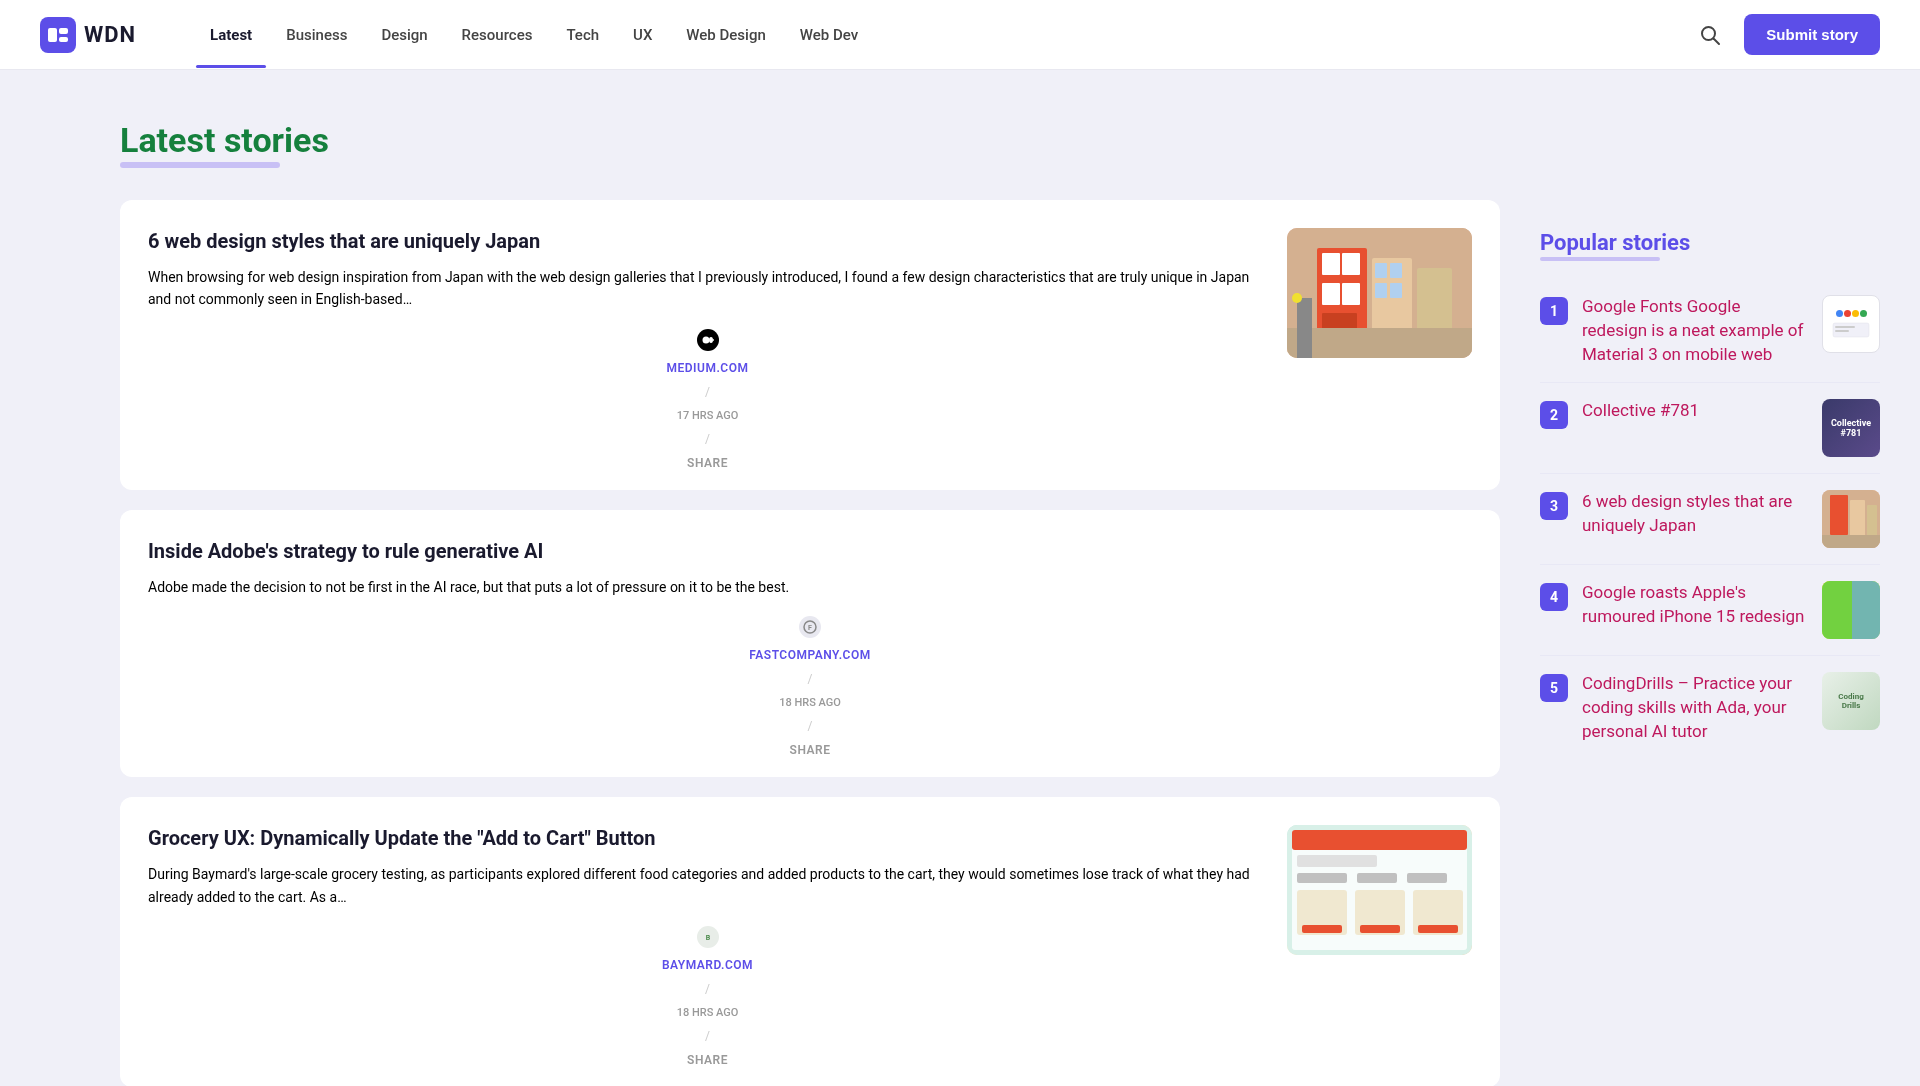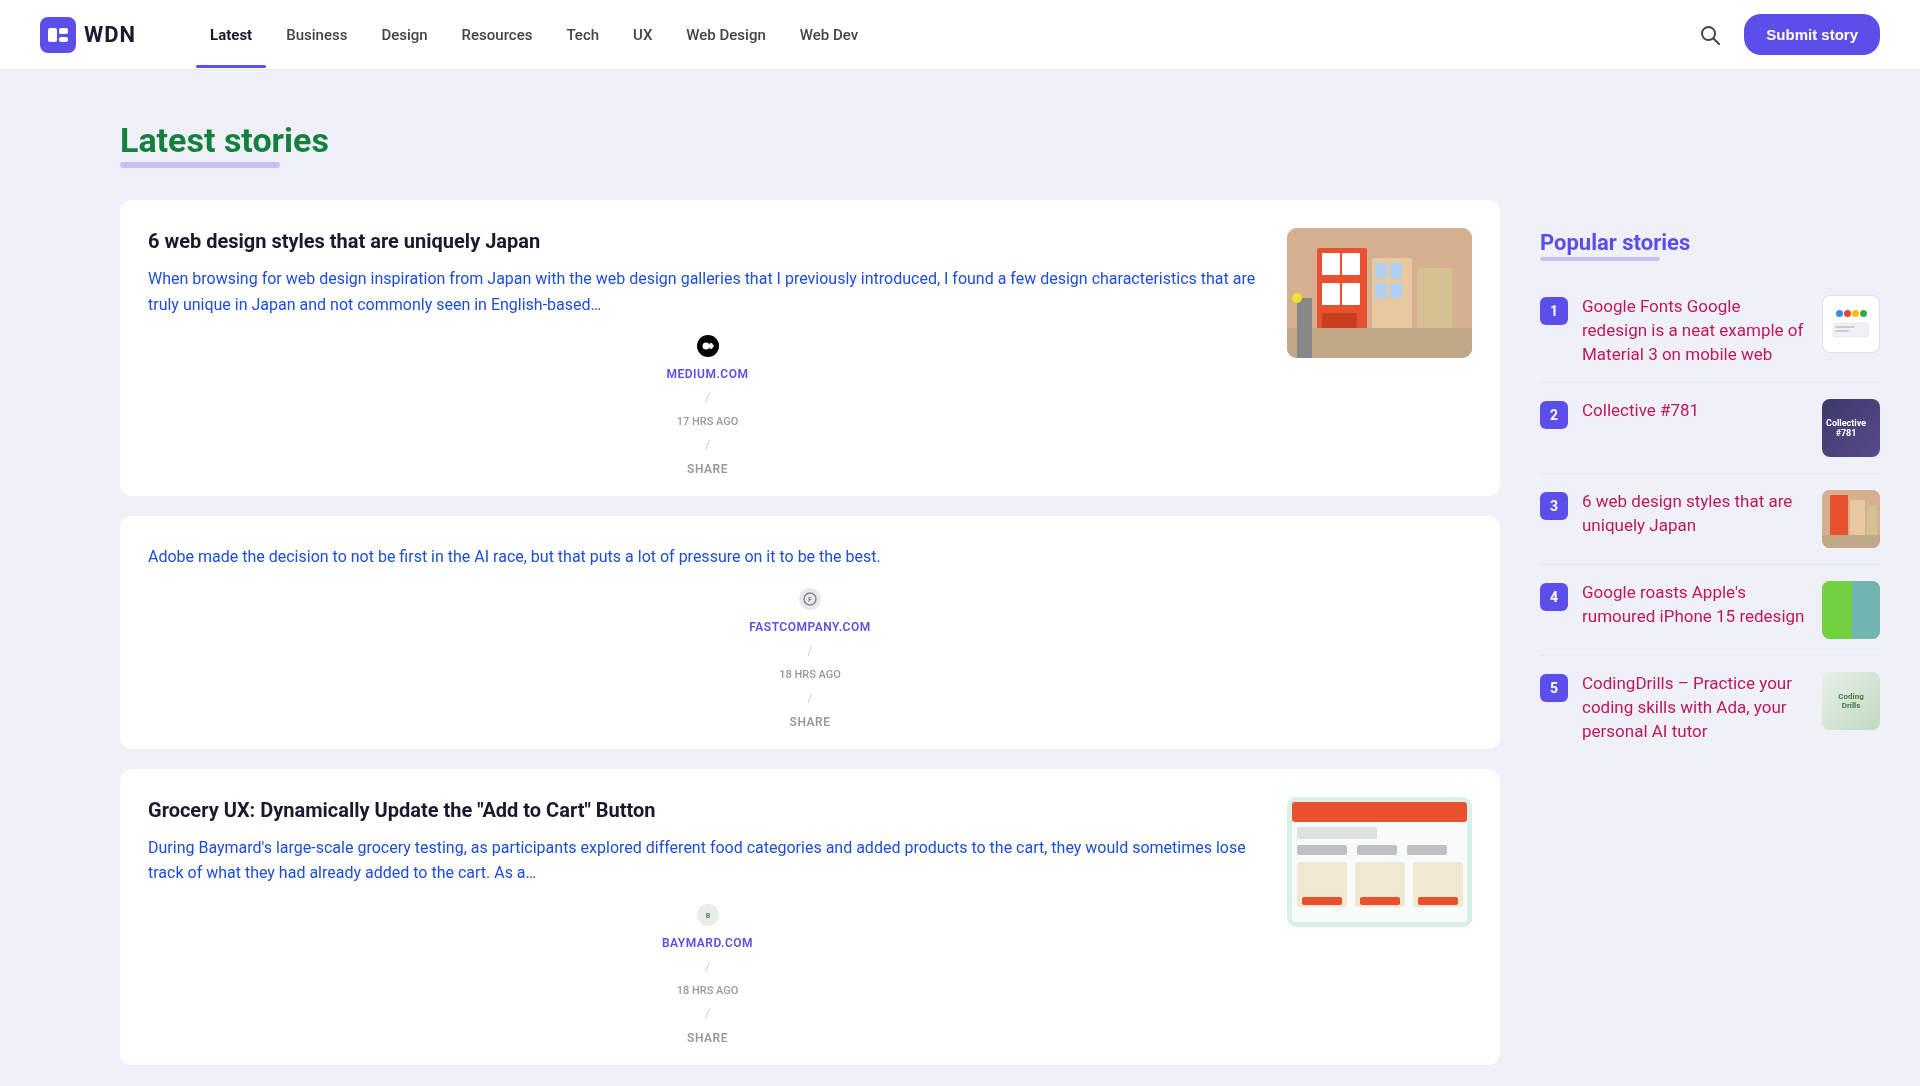--- a/index.html
+++ b/index.html
@@ -83,21 +83,21 @@
       width: 28px;
       height: 28px;
       display: flex;
       align-items: center;
       justify-content: center;
     }
     .submit-btn {
       background: #5c4ee8;
       color: #fff;
       border: none;
-      border-radius: 17px;
+      border-radius: 8px;
       padding: 12px 22px;
       font-size: 15px;
       font-weight: 600;
       cursor: pointer;
     }
     .page-title {
       font-size: 34px;
       font-weight: 700;
       color: #15803d;
       margin-bottom: 40px;
@@ -129,22 +129,22 @@
       flex: 1;
     }
     .story-title {
       font-size: 20px;
       font-weight: 700;
       color: #1a1a2e;
       margin-bottom: 12px;
       line-height: 1.3;
     }
     .story-desc {
-      font-size: 16px;
-      color: #1d4ed8;
+      font-size: 14px;
+      color: #000000;
       line-height: 1.6;
       margin-bottom: 18px;
     }
     .story-meta {
       display: flex;
       align-items: center;
       gap: 10px;
       font-size: 12px;
       color: #888;
       flex-direction: column;
@@ -277,21 +277,21 @@
     }
     .g-dot {
       width: 7px;
       height: 7px;
       border-radius: 50%;
     }
     .thumb-collective {
       background: linear-gradient(135deg, #3a3a6a 0%, #5a4a8a 100%);
       display: flex;
       align-items: center;
-      justify-content: flex-start;
+      justify-content: center;
       font-size: 8px;
       color: #fff;
       font-weight: 600;
       text-align: center;
       padding: 4px;
     }
     .thumb-japan-small {
       background: linear-gradient(135deg, #e8b4a0 0%, #f5c5a0 50%, #c89070 100%);
     }
     .thumb-apple {
@@ -416,20 +416,21 @@
             <rect x="0" y="100" width="185" height="30" fill="#c0a888"></rect>
             <rect x="10" y="70" width="15" height="60" fill="#888888"></rect>
             <circle cx="10" cy="70" r="5" fill="#f0e030"></circle>
           </svg>
         </div>
       </article>
 
       
       <article class="story-card">
         <div class="story-content">
+          <h2 class="story-title">Inside Adobe's strategy to rule generative AI</h2>
           <p class="story-desc">Adobe made the decision to not be first in the AI race, but that puts a lot of pressure on it to be the best.</p>
           <div class="story-meta">
             <div class="story-source-icon source-fast">
               <svg width="14" height="14" viewBox="0 0 14 14" fill="none">
                 <circle cx="7" cy="7" r="6" stroke="#888" stroke-width="1.5"></circle>
                 <text x="7" y="10" text-anchor="middle" font-size="7" fill="#888" font-weight="bold">F</text>
               </svg>
             </div>
             <span class="story-source-name">FASTCOMPANY.COM</span>
             <span class="meta-sep">/</span>

